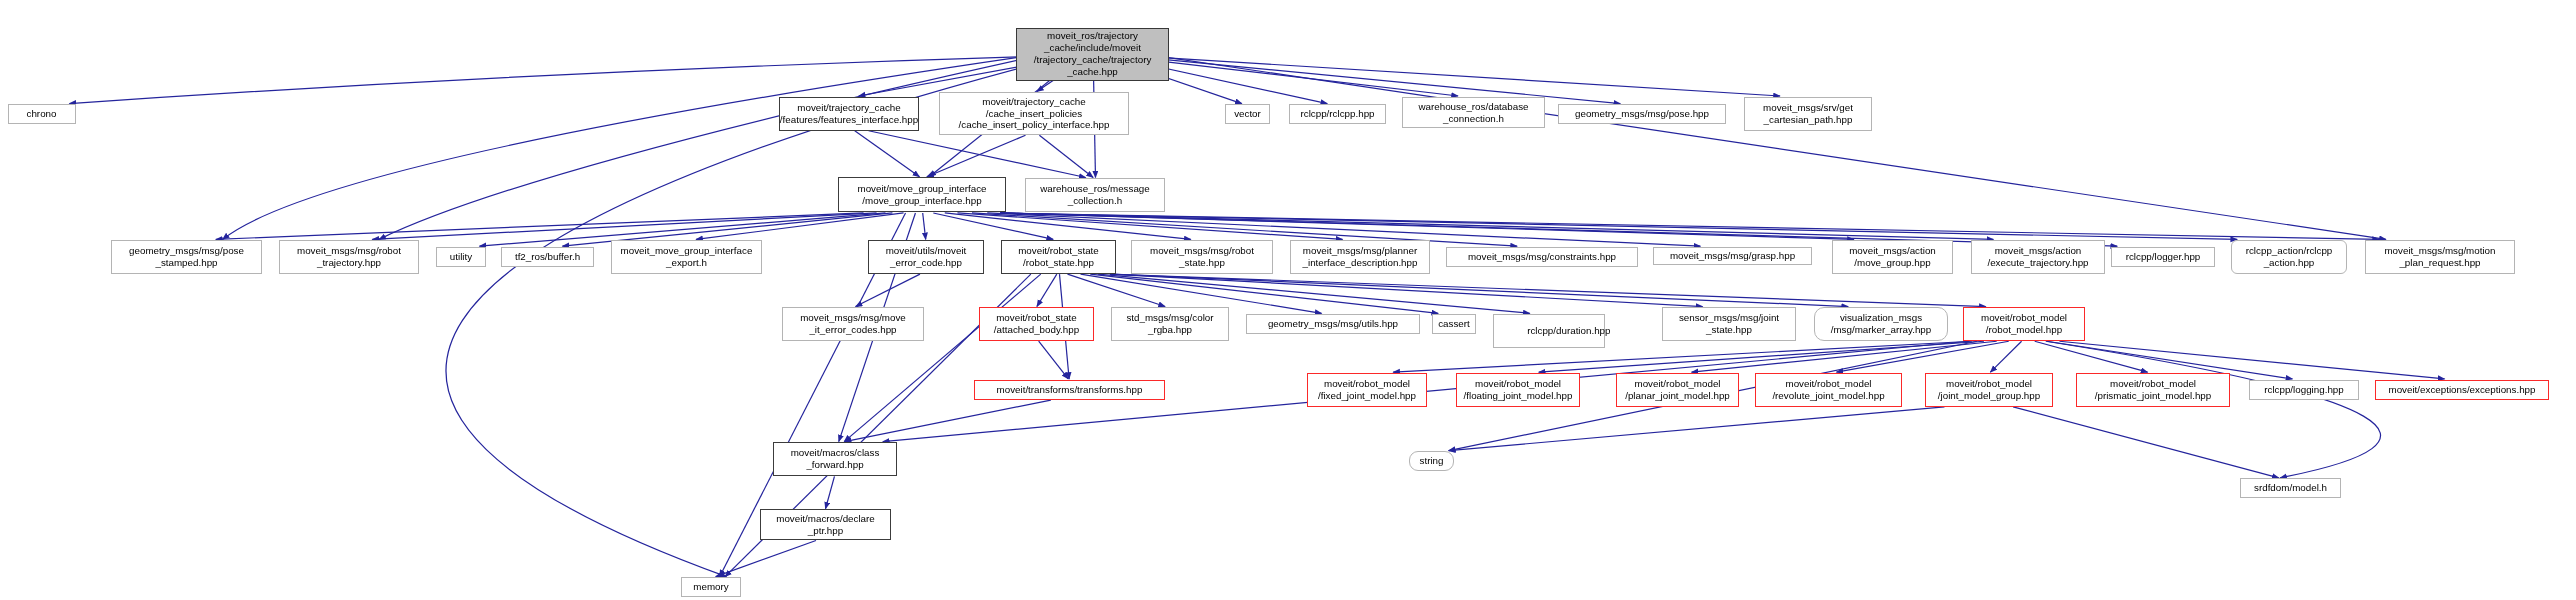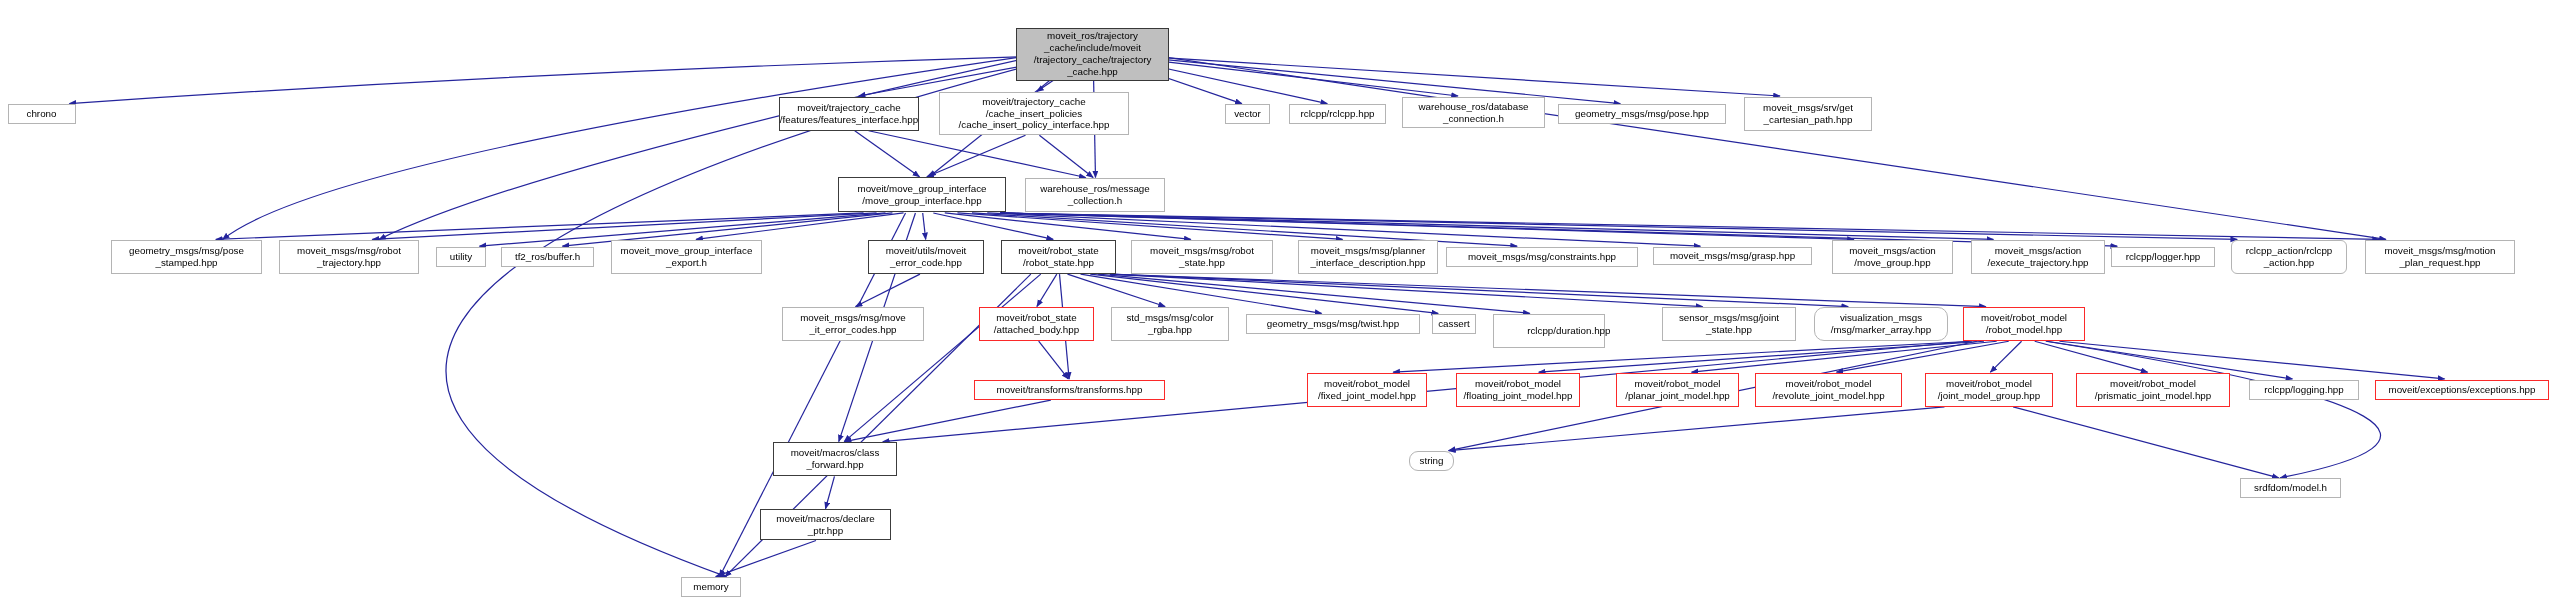--- a/index.html
+++ b/index.html
@@ -139,40 +139,40 @@
       <div class="node default" style="left: 436px; top: 247px; width: 50px; height: 20.4px;">utility</div>
       <div class="node default" style="left: 501px; top: 247px; width: 93px; height: 20.4px;">tf2_ros/buffer.h</div>
       <div class="node default" style="left: 611px; top: 240px; width: 151px; height: 34px;">moveit_move_group_interface
 _export.h</div>
       <div class="node bold" style="left: 868px; top: 240px; width: 116px; height: 34px;">moveit/utils/moveit
 _error_code.hpp</div>
       <div class="node bold" style="left: 1001px; top: 240px; width: 115px; height: 34px;">moveit/robot_state
 /robot_state.hpp</div>
       <div class="node default" style="left: 1131px; top: 240px; width: 142px; height: 34px;">moveit_msgs/msg/robot
 _state.hpp</div>
-      <div class="node default" style="left: 1290px; top: 240px; width: 140px; height: 34px; margin-left: 8px;">moveit_msgs/msg/planner
+      <div class="node default" style="left: 1290px; top: 240px; width: 140px; height: 34px;">moveit_msgs/msg/planner
 _interface_description.hpp</div>
       <div class="node default" style="left: 1446px; top: 247px; width: 192px; height: 20.4px;">moveit_msgs/msg/constraints.hpp</div>
       <div class="node default" style="left: 1653px; top: 247px; width: 159px; height: 18px;">moveit_msgs/msg/grasp.hpp</div>
       <div class="node default" style="left: 1832px; top: 240px; width: 121px; height: 34px;">moveit_msgs/action
 /move_group.hpp</div>
       <div class="node default" style="left: 1971px; top: 240px; width: 134px; height: 34px;">moveit_msgs/action
 /execute_trajectory.hpp</div>
       <div class="node default" style="left: 2111px; top: 247px; width: 104px; height: 20.4px;">rclcpp/logger.hpp</div>
       <div class="node default" style="left: 2231px; top: 240px; width: 116px; height: 34px; border-radius: 6px;">rclcpp_action/rclcpp
 _action.hpp</div>
       <div class="node default" style="left: 2365px; top: 240px; width: 150px; height: 34px;">moveit_msgs/msg/motion
 _plan_request.hpp</div>
       <div class="node default" style="left: 782px; top: 307px; width: 142px; height: 34px;">moveit_msgs/msg/move
 _it_error_codes.hpp</div>
       <div class="node red" style="left: 979px; top: 307px; width: 115px; height: 34px;">moveit/robot_state
 /attached_body.hpp</div>
       <div class="node default" style="left: 1111px; top: 307px; width: 118px; height: 34px;">std_msgs/msg/color
 _rgba.hpp</div>
-      <div class="node default" style="left: 1246px; top: 314px; width: 174px; height: 20.4px;">geometry_msgs/msg/twist.hpp</div>
+      <div class="node default" style="left: 1246px; top: 314px; width: 174px; height: 20.4px;">geometry_msgs/msg/utils.hpp</div>
       <div class="node default" style="left: 1432px; top: 314px; width: 44px; height: 20.4px;">cassert</div>
       <div class="node default" style="left: 1493px; top: 314px; width: 112px; height: 34px; padding-left: 42px;">rclcpp/duration.hpp</div>
       <div class="node default" style="left: 1662px; top: 307px; width: 134px; height: 34px;">sensor_msgs/msg/joint
 _state.hpp</div>
       <div class="node default" style="left: 1814px; top: 307px; width: 134px; height: 34px; border-radius: 10px;">visualization_msgs
 /msg/marker_array.hpp</div>
       <div class="node red" style="left: 1963px; top: 307px; width: 122px; height: 34px;">moveit/robot_model
 /robot_model.hpp</div>
       <div class="node red" style="left: 974px; top: 380px; width: 191px; height: 20.4px;">moveit/transforms/transforms.hpp</div>
       <div class="node red" style="left: 1307px; top: 373px; width: 120px; height: 34px;">moveit/robot_model

